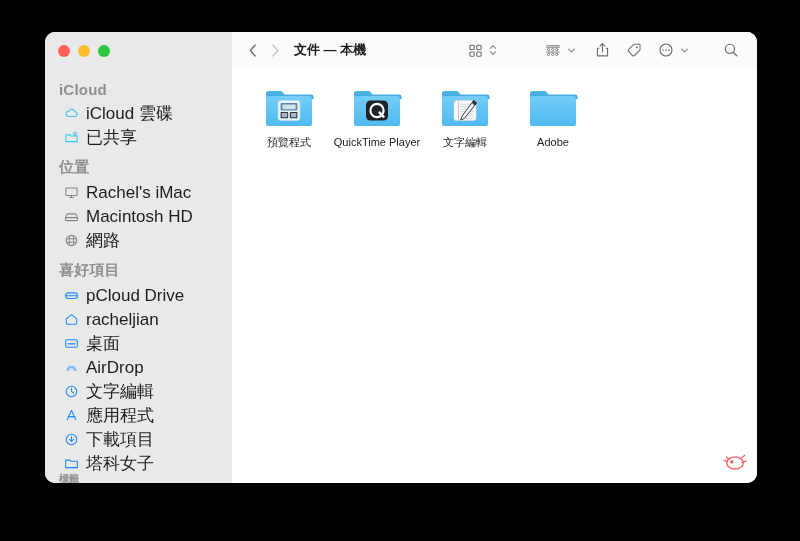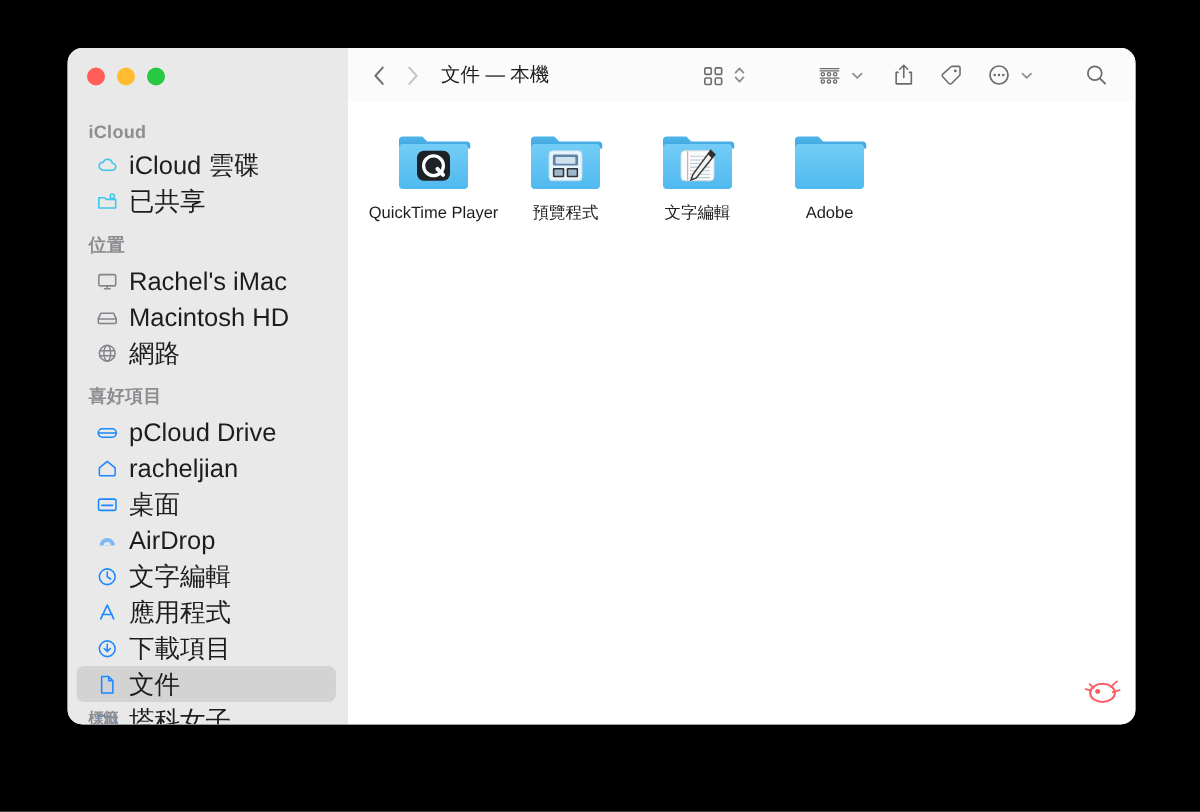--- a/index.html
+++ b/index.html
@@ -38,21 +38,21 @@
     align-items: flex-start;
   }
   .light { width: 12px; height: 12px; border-radius: 50%; }
   .light.red    { background: #ff5f57; }
   .light.yellow { background: #febc2e; }
   .light.green  { background: #28c840; }
 
   .sb-scroll { padding-top: 4px; }
 
   .sb-header {
-    font-size: 12px;
+    font-size: 15px;
     color: #8d8d92;
     font-weight: 700;
     padding: 9px 0 3px 14px;
     letter-spacing: .2px;
   }
   .sb-item {
     display: flex;
     align-items: center;
     height: 24px;
     padding: 0 8px 0 13px;
@@ -103,21 +103,21 @@
     gap: 0;
   }
   .nav-btn {
     width: 22px; height: 22px;
     display: flex; align-items: center; justify-content: center;
     color: #6e6e73;
   }
   .nav-btn.disabled { color: #c3c3c6; }
   #win-title {
     font-size: 13px;
-    font-weight: 400;
+    font-weight: 700;
     color: #1d1d1f;
     margin-left: 8px;
     white-space: nowrap;
   }
   .tb-spacer { flex: 1 1 auto; }
   .tb-group {
     display: flex;
     align-items: center;
     color: #6b6b70;
     gap: 2px;
@@ -314,29 +314,20 @@
       <div class="sb-item">
         <span class="sb-ico">
           <svg width="15" height="15" viewBox="0 0 16 16">
             <circle cx="8" cy="8" r="5.6" fill="none" stroke="#1a88ff" stroke-width="1.1"></circle>
             <path d="M8 4.8v5M5.8 7.8 8 10l2.2-2.2" fill="none" stroke="#1a88ff" stroke-width="1.1" stroke-linecap="round" stroke-linejoin="round"></path>
           </svg>
         </span>
         <span class="sb-label">下載項目</span>
       </div>
 
-      <div class="sb-item selected">
-        <span class="sb-ico">
-          <svg width="15" height="15" viewBox="0 0 16 16">
-            <path d="M4 2.2h5l3 3v8.6H4z" fill="none" stroke="#1a88ff" stroke-width="1.1" stroke-linejoin="round"></path>
-            <path d="M9 2.2v3h3" fill="none" stroke="#1a88ff" stroke-width="1.1" stroke-linejoin="round"></path>
-          </svg>
-        </span>
-        <span class="sb-label">文件</span>
-      </div>
 
       <div class="sb-item">
         <span class="sb-ico">
           <svg width="15" height="15" viewBox="0 0 16 16">
             <path d="M1.8 4.4h4.3l1.1 1.2h7v6.8h-12.4z" fill="none" stroke="#1a88ff" stroke-width="1.1" stroke-linejoin="round"></path>
           </svg>
         </span>
         <span class="sb-label">塔科女子</span>
       </div>
 
@@ -433,33 +424,20 @@
 
       <div class="tb-btn">
         <svg width="16" height="16" viewBox="0 0 17 17">
           <circle cx="7.3" cy="7.3" r="4.9" fill="none" stroke="currentColor" stroke-width="1.25"></circle>
           <path d="M10.9 10.9 14.6 14.6" stroke="currentColor" stroke-width="1.35" stroke-linecap="round"></path>
         </svg>
       </div>
     </div>
 
     <div id="icon-grid">
-
-      <div class="fitem">
-        <div class="glyph">
-          <svg width="50" height="42" viewBox="0 0 50 42">
-            <path d="M2 6.5a2.5 2.5 0 0 1 2.5-2.5h13l3.3 3.4H47a2.5 2.5 0 0 1 2.5 2.5V12H2z" fill="url(#fgb)"></path>
-            <rect x="2" y="9" width="46" height="30" rx="2.6" fill="url(#fg1)"></rect>
-            <rect x="14" y="13.5" width="22" height="20" rx="4.6" fill="#1d2226"></rect>
-            <circle cx="25" cy="23.5" r="6.6" fill="none" stroke="#ffffff" stroke-width="2.2"></circle>
-            <path d="M27.6 25.6 31.4 29.6" stroke="#ffffff" stroke-width="2.6" stroke-linecap="round"></path>
-          </svg>
-        </div>
-        <div class="fname">QuickTime Player</div>
-      </div>
 
       <div class="fitem">
         <div class="glyph">
           <svg width="50" height="42" viewBox="0 0 50 42">
             <defs>
               <linearGradient id="fg1" x1="0" y1="0" x2="0" y2="1">
                 <stop offset="0" stop-color="#74cdf6"></stop>
                   <stop offset="1" stop-color="#4fb9ef"></stop>
               </linearGradient>
               <linearGradient id="fgb" x1="0" y1="0" x2="0" y2="1">
@@ -479,20 +457,33 @@
           </svg>
         </div>
         <div class="fname">預覽程式</div>
       </div>
 
       <div class="fitem">
         <div class="glyph">
           <svg width="50" height="42" viewBox="0 0 50 42">
             <path d="M2 6.5a2.5 2.5 0 0 1 2.5-2.5h13l3.3 3.4H47a2.5 2.5 0 0 1 2.5 2.5V12H2z" fill="url(#fgb)"></path>
             <rect x="2" y="9" width="46" height="30" rx="2.6" fill="url(#fg1)"></rect>
+            <rect x="14" y="13.5" width="22" height="20" rx="4.6" fill="#1d2226"></rect>
+            <circle cx="25" cy="23.5" r="6.6" fill="none" stroke="#ffffff" stroke-width="2.2"></circle>
+            <path d="M27.6 25.6 31.4 29.6" stroke="#ffffff" stroke-width="2.6" stroke-linecap="round"></path>
+          </svg>
+        </div>
+        <div class="fname">QuickTime Player</div>
+      </div>
+
+      <div class="fitem">
+        <div class="glyph">
+          <svg width="50" height="42" viewBox="0 0 50 42">
+            <path d="M2 6.5a2.5 2.5 0 0 1 2.5-2.5h13l3.3 3.4H47a2.5 2.5 0 0 1 2.5 2.5V12H2z" fill="url(#fgb)"></path>
+            <rect x="2" y="9" width="46" height="30" rx="2.6" fill="url(#fg1)"></rect>
             <rect x="14" y="13.5" width="22" height="20" rx="2.6" fill="#fbfbfb" stroke="#d8d8d8" stroke-width=".6"></rect>
             <path d="M18.4 13.9v19.2" stroke="#e8a0a0" stroke-width=".8"></path>
             <g stroke="#b9c9d8" stroke-width=".7">
               <path d="M20 17.2h13.4M20 19.6h13.4M20 22h13.4M20 24.4h13.4M20 26.8h13.4M20 29.2h13.4M20 31.4h13.4"></path>
             </g>
             <path d="M33.8 13.2 36.6 16 24.2 31.6l-3.5 1.4 1.2-3.6z" fill="#f2f2f2" stroke="#3a3a3a" stroke-width="1"></path>
             <path d="M33.8 13.2 36.6 16l-2 2.5-2.8-2.8z" fill="#2f2f2f"></path>
           </svg>
         </div>
         <div class="fname">文字編輯</div>

